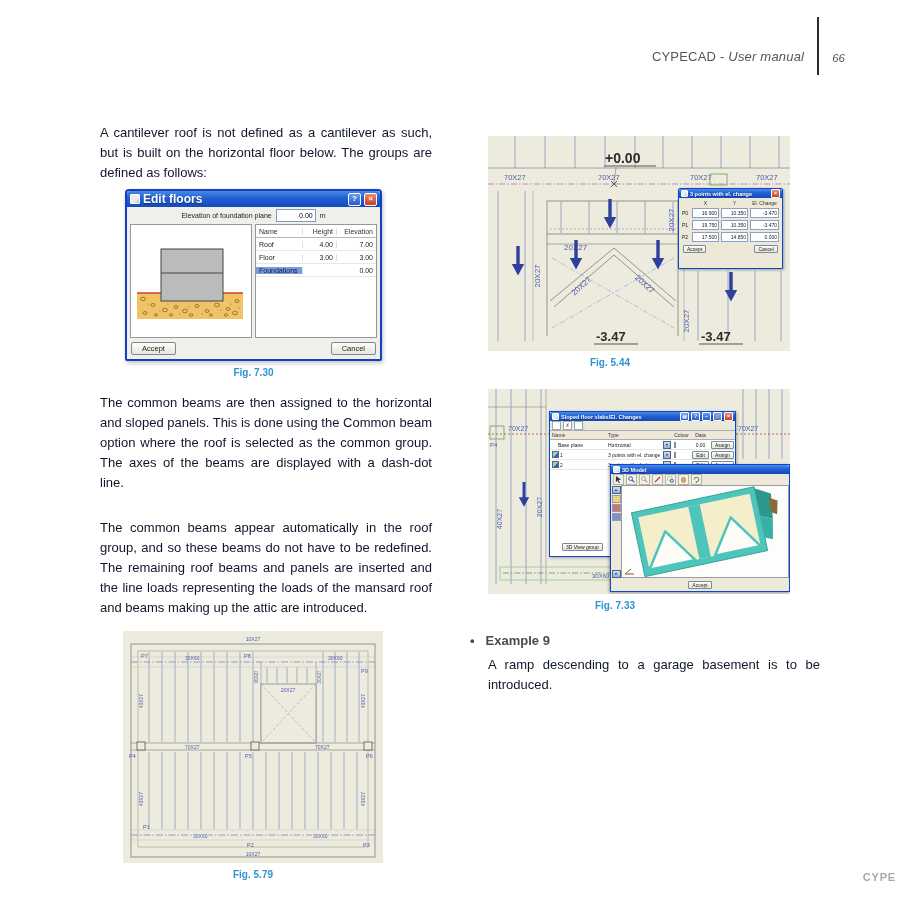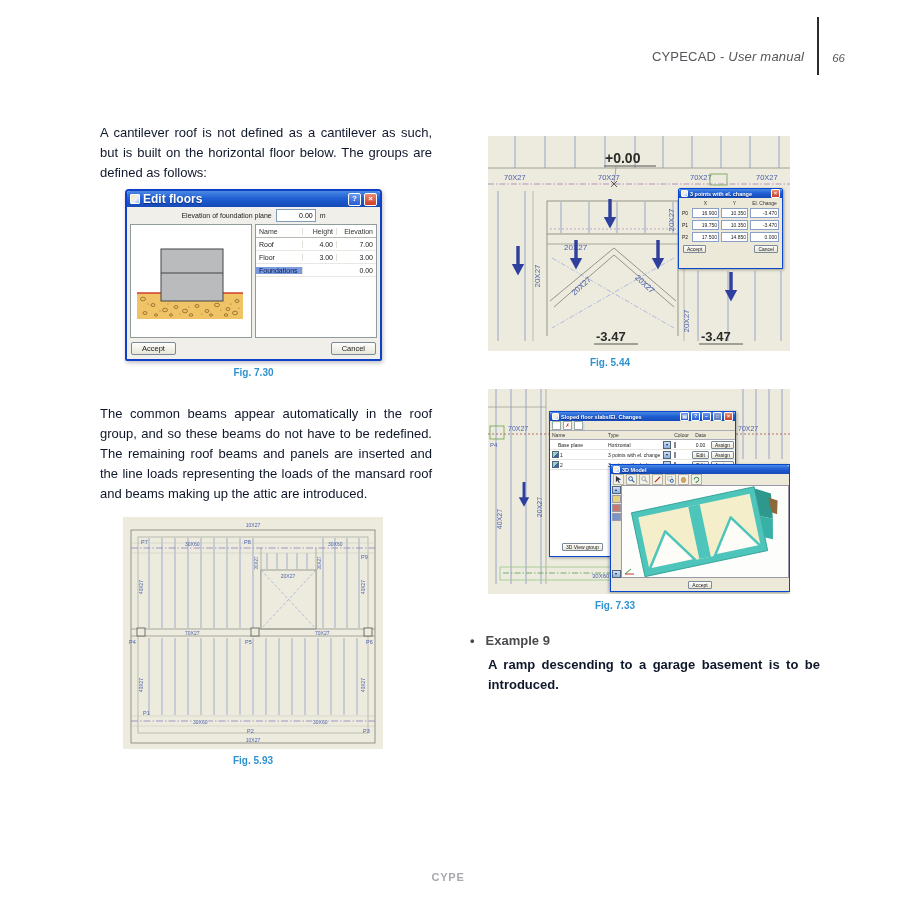--- a/index.html
+++ b/index.html
@@ -17,23 +17,23 @@
   .para{margin:0;font-size:13px;line-height:19.8px;text-align:justify;color:#0f172a;}
   .cap{font-size:10px;font-weight:bold;color:#2e93d0;text-align:center;margin-top:6px;}
   figure{margin:0;}
   .fig730{margin:7px 0 0 25px;width:257px;}
   .fig731{margin:14px 0 0 23px;width:260px;}
   .fig732{margin:13px 0 0 0;width:244px;}
   .fig733{margin:21px 0 0 0;width:254px;}
   .fig-canvas{position:relative;overflow:hidden;background:#ecebdd;}
   
   .example-head{display:flex;gap:11px;margin:22px 0 0 -18px;font-size:13px;font-weight:bold;color:#4a4b4e;}
-  .example-body{margin:7px 0 0 0;font-weight:bold;}
-  
-  .ftr{position:absolute;top:871px;left:0;width:896px;text-align:center;
+  .example-body{margin:7px 0 0 0;}
+  
+  .ftr{position:absolute;top:871px;left:0;width:896px;text-align:right;
        font-size:11px;font-weight:bold;letter-spacing:.8px;color:#a7a9ac;}
   
   .xp-titlebar{display:flex;align-items:center;gap:3px;height:16px;padding:0 3px;
      background:linear-gradient(180deg,#4a8ae4 0%,#2160d4 45%,#1549b8 100%);
      border-radius:3px 3px 0 0;color:#fff;font-weight:bold;}
   .xp-titlebar.small{height:9px;font-size:5.5px;gap:2px;padding:0 2px;border-radius:2px 2px 0 0;}
   .tb-ico{width:8px;height:8px;background:linear-gradient(135deg,#ffe9a8,#e8f0ff 60%,#9ab8e8);
      border:1px solid #fff;border-radius:1px;flex:none;}
   .xp-titlebar.small .tb-ico{width:5px;height:5px;}
   .tb-title{flex:1;font-size:12px;white-space:nowrap;overflow:hidden;text-shadow:0 1px 1px #0a2a7a;}
@@ -202,20 +202,21 @@
           </div>
         </div>
         <div class="ef-footer">
           <button class="xp-btn">Accept</button>
           <button class="xp-btn">Cancel</button>
         </div>
       </div>
       <figcaption class="cap">Fig. 7.30</figcaption>
     </figure>
 
+    <p class="para" style="margin-top:15px">The common beams are then assigned to the horizontal and sloped panels. This is done using the Common beam option where the roof is selected as the common group. The axes of the beams are displayed with a dash-dot line.</p>
     <p class="para" style="margin-top:26px">The common beams appear automatically in the roof group, and so these beams do not have to be redefined. The remaining roof beams and panels are inserted and the line loads representing the loads of the mansard roof and beams making up the attic are introduced.</p>
 
     <figure class="fig731">
       <div class="fig-canvas" style="width:260px;height:232px">
         <svg width="260" height="232" viewBox="0 0 260 232">
           <rect width="260" height="232" fill="#ecebdd"></rect>
           <text x="130" y="10" font-size="5" fill="#4d5fae" text-anchor="middle">10X27</text>
           <rect x="8" y="13" width="244" height="213" fill="none" stroke="#8a8a82" stroke-width="0.9"></rect>
           <rect x="15" y="20" width="230" height="196" fill="none" stroke="#9a9a92" stroke-width="0.6"></rect>
 
@@ -298,21 +299,21 @@
           <text x="124" y="216" font-size="5.5" fill="#4d5fae">P2</text>
           <text x="240" y="216" font-size="5.5" fill="#4d5fae">P3</text>
           <text x="130" y="224.5" font-size="5" fill="#4d5fae" text-anchor="middle">10X27</text>
 
           <text transform="translate(20,70) rotate(-90)" font-size="4.8" fill="#4d5fae" text-anchor="middle">40X27</text>
           <text transform="translate(20,168) rotate(-90)" font-size="4.8" fill="#4d5fae" text-anchor="middle">40X27</text>
           <text transform="translate(242,70) rotate(-90)" font-size="4.8" fill="#4d5fae" text-anchor="middle">40X27</text>
           <text transform="translate(242,168) rotate(-90)" font-size="4.8" fill="#4d5fae" text-anchor="middle">40X27</text>
         </svg>
       </div>
-      <figcaption class="cap">Fig. 5.93</figcaption>
+      <figcaption class="cap">Fig. 5.79</figcaption>
     </figure>
   </div>
 
   <div class="col col-r">
 
     <figure class="fig732">
       <div class="fig-canvas" style="width:302px;height:215px">
         <svg width="302" height="215" viewBox="0 0 302 215">
           <defs>
             <g id="arr732">

